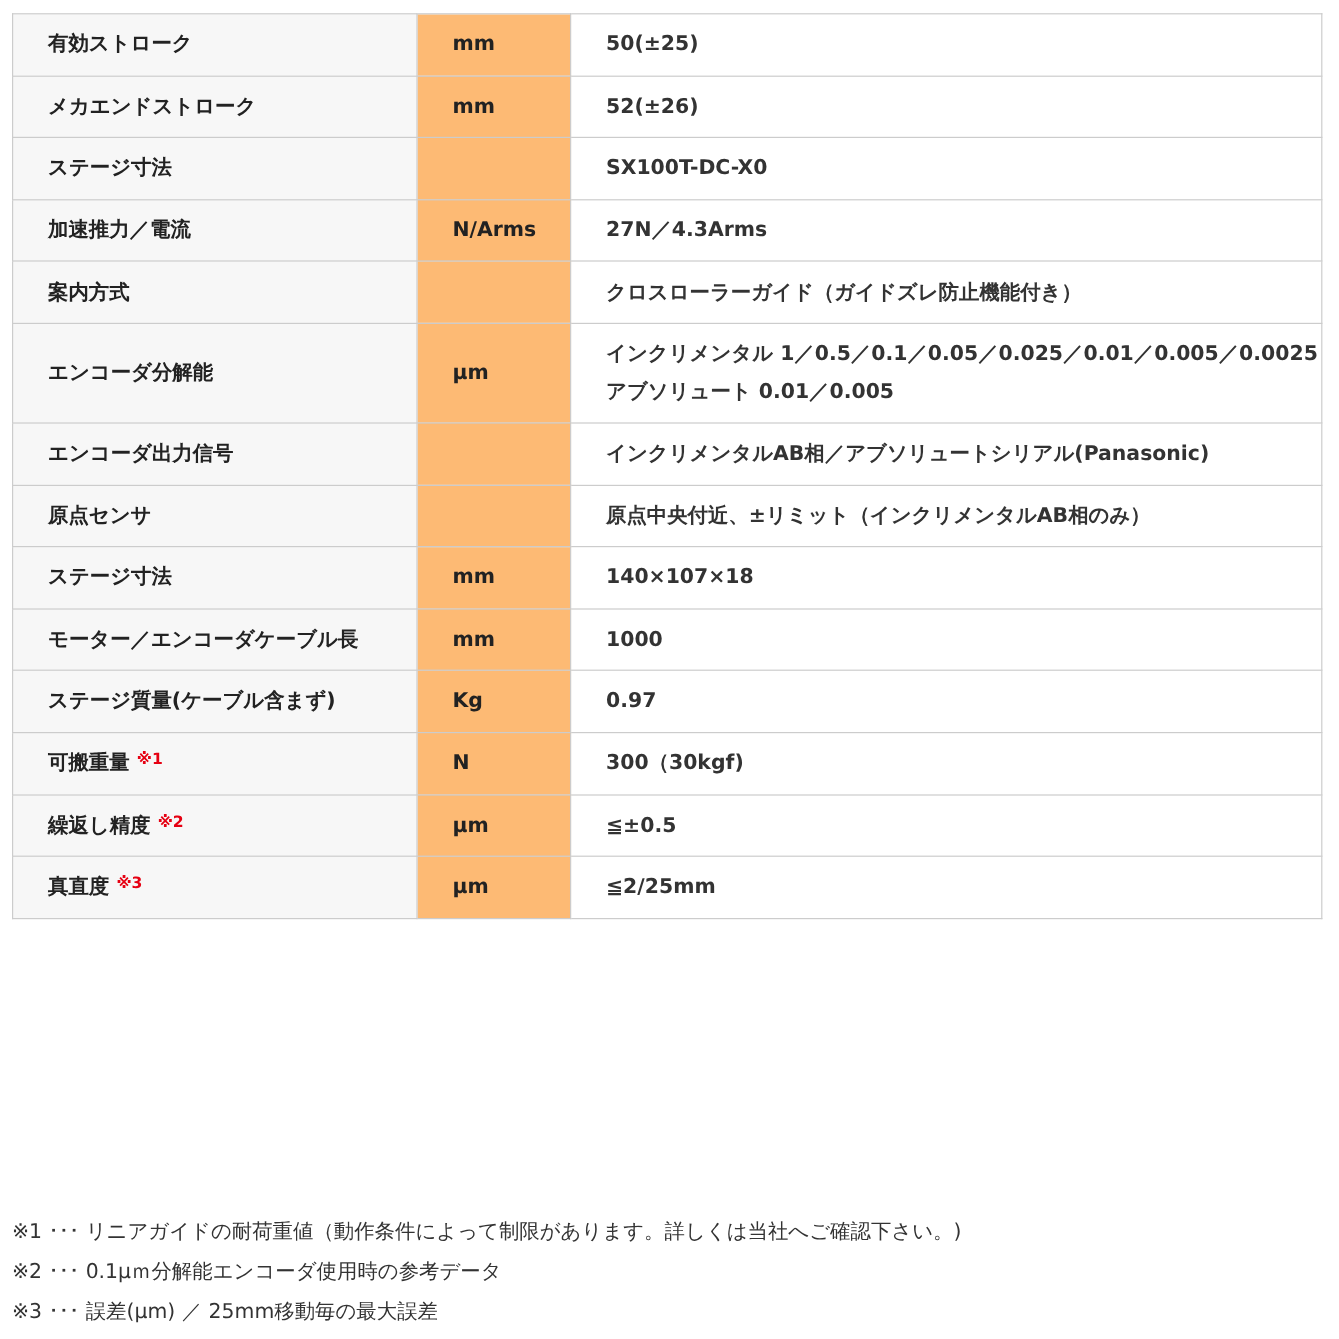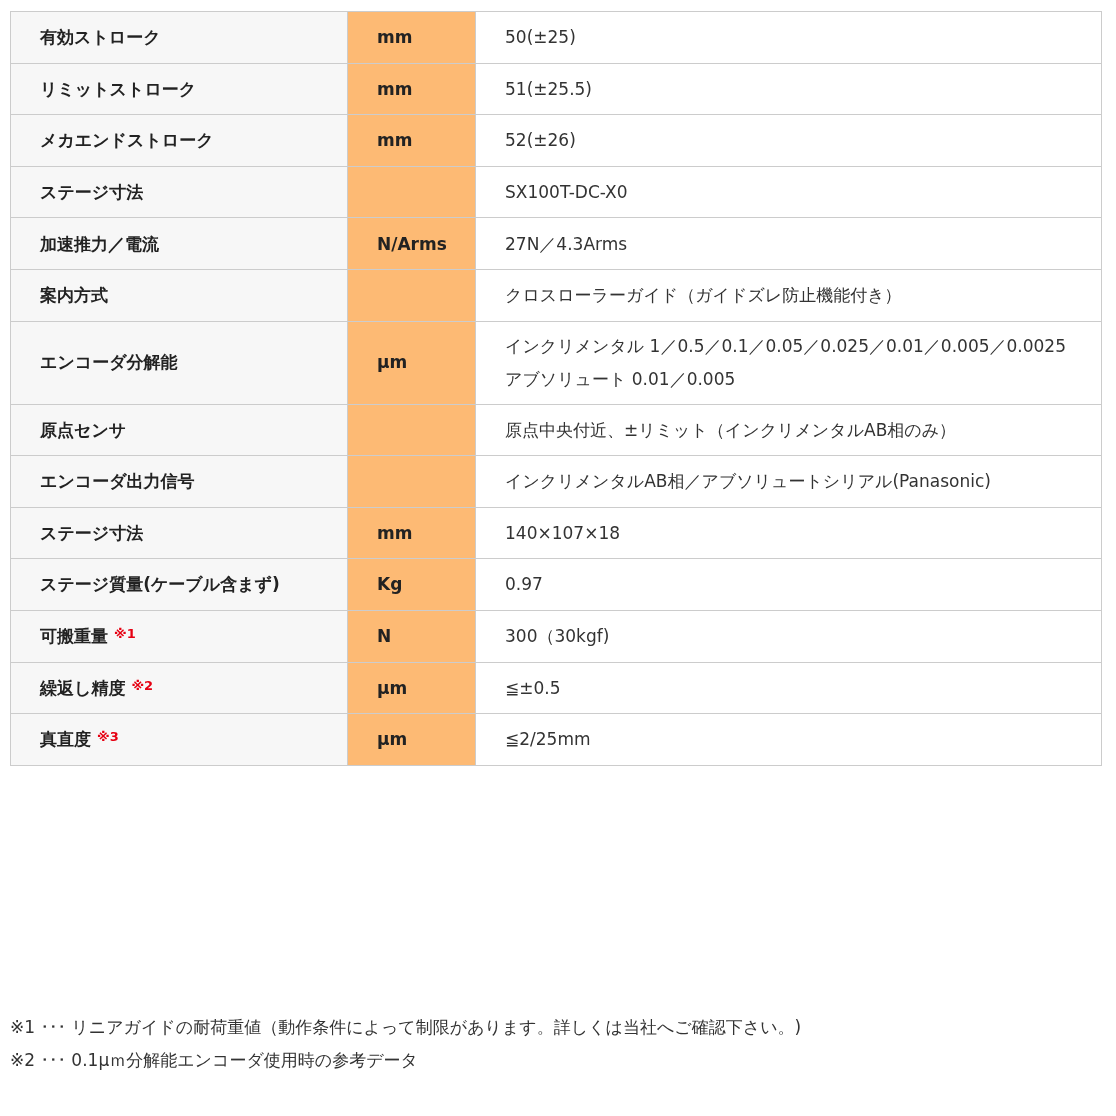--- a/index.html
+++ b/index.html
@@ -10,48 +10,41 @@
     }
     table.spec td {
       border: 1px solid #cccccc; font-size: 17px; vertical-align: middle;
       height: 50.6px; padding: 0; line-height: 1.9;
     }
     table.spec col.c1 { width: 337px; }
     table.spec col.c2 { width: 128px; }
     table.spec col.c3 { width: 626px; }
     td.label { background: #f7f7f7; font-weight: bold; padding-left: 29px !important; }
     td.unit { background: #fdba74; font-weight: bold; padding-left: 29px !important; }
-    td.value { background: #ffffff; padding-left: 29px !important; font-weight: normal; color: #333; }
+    td.value { background: #ffffff; padding-left: 29px !important; font-weight: bold; color: #333; }
     tr.tall td { height: 82px; }
     .note-mark { color: #e60012; font-size: 13px; font-weight: bold; vertical-align: 4px; margin-left: 6px; }
     .notes { position: absolute; left: 10px; top: 1011px; font-size: 17px; color: #333; }
     .notes div { height: 33px; line-height: 33px; }
   </style>
 </head>
 <body>
 
 <table class="spec">
   <colgroup>
       <col class="c1">
       <col class="c2">
       <col class="c3">
     </colgroup>
   <tbody id="spec-body">
       <tr>
         <td class="label"><span>有効ストローク</span></td>
         <td class="unit"><span>mm</span></td>
         <td class="value">
           <div>50(±25)</div>
-        </td>
-      </tr>
-      <tr>
-        <td class="label"><span>リミットストローク</span></td>
-        <td class="unit"><span>mm</span></td>
-        <td class="value">
-          <div>51(±25.5)</div>
         </td>
       </tr>
       <tr>
         <td class="label"><span>メカエンドストローク</span></td>
         <td class="unit"><span>mm</span></td>
         <td class="value">
           <div>52(±26)</div>
         </td>
       </tr>
       <tr>
@@ -77,38 +70,45 @@
       </tr>
       <tr class="tall">
         <td class="label"><span>エンコーダ分解能</span></td>
         <td class="unit"><span>μm</span></td>
         <td class="value">
           <div>インクリメンタル 1／0.5／0.1／0.05／0.025／0.01／0.005／0.0025</div>
           <div>アブソリュート 0.01／0.005</div>
         </td>
       </tr>
       <tr>
+        <td class="label"><span>エンコーダ出力信号</span></td>
+        <td class="unit"><span></span></td>
+        <td class="value">
+          <div>インクリメンタルAB相／アブソリュートシリアル(Panasonic)</div>
+        </td>
+      </tr>
+      <tr>
         <td class="label"><span>原点センサ</span></td>
         <td class="unit"><span></span></td>
         <td class="value">
           <div>原点中央付近、±リミット（インクリメンタルAB相のみ）</div>
         </td>
       </tr>
       <tr>
-        <td class="label"><span>エンコーダ出力信号</span></td>
-        <td class="unit"><span></span></td>
-        <td class="value">
-          <div>インクリメンタルAB相／アブソリュートシリアル(Panasonic)</div>
-        </td>
-      </tr>
-      <tr>
         <td class="label"><span>ステージ寸法</span></td>
         <td class="unit"><span>mm</span></td>
         <td class="value">
           <div>140×107×18</div>
+        </td>
+      </tr>
+      <tr>
+        <td class="label"><span>モーター／エンコーダケーブル長</span></td>
+        <td class="unit"><span>mm</span></td>
+        <td class="value">
+          <div>1000</div>
         </td>
       </tr>
       <tr>
         <td class="label"><span>ステージ質量(ケーブル含まず)</span></td>
         <td class="unit"><span>Kg</span></td>
         <td class="value">
           <div>0.97</div>
         </td>
       </tr>
       <tr>
@@ -131,13 +131,14 @@
         <td class="value">
           <div>≦2/25mm</div>
         </td>
       </tr>
     </tbody>
 </table>
 
 <div class="notes">
   <div>※1 ･･･ リニアガイドの耐荷重値（動作条件によって制限があります。詳しくは当社へご確認下さい。)</div>
   <div>※2 ･･･ 0.1μｍ分解能エンコーダ使用時の参考データ</div>
+  <div>※3 ･･･ 誤差(μm) ／ 25mm移動毎の最大誤差</div>
 </div>
 
 </body></html>

